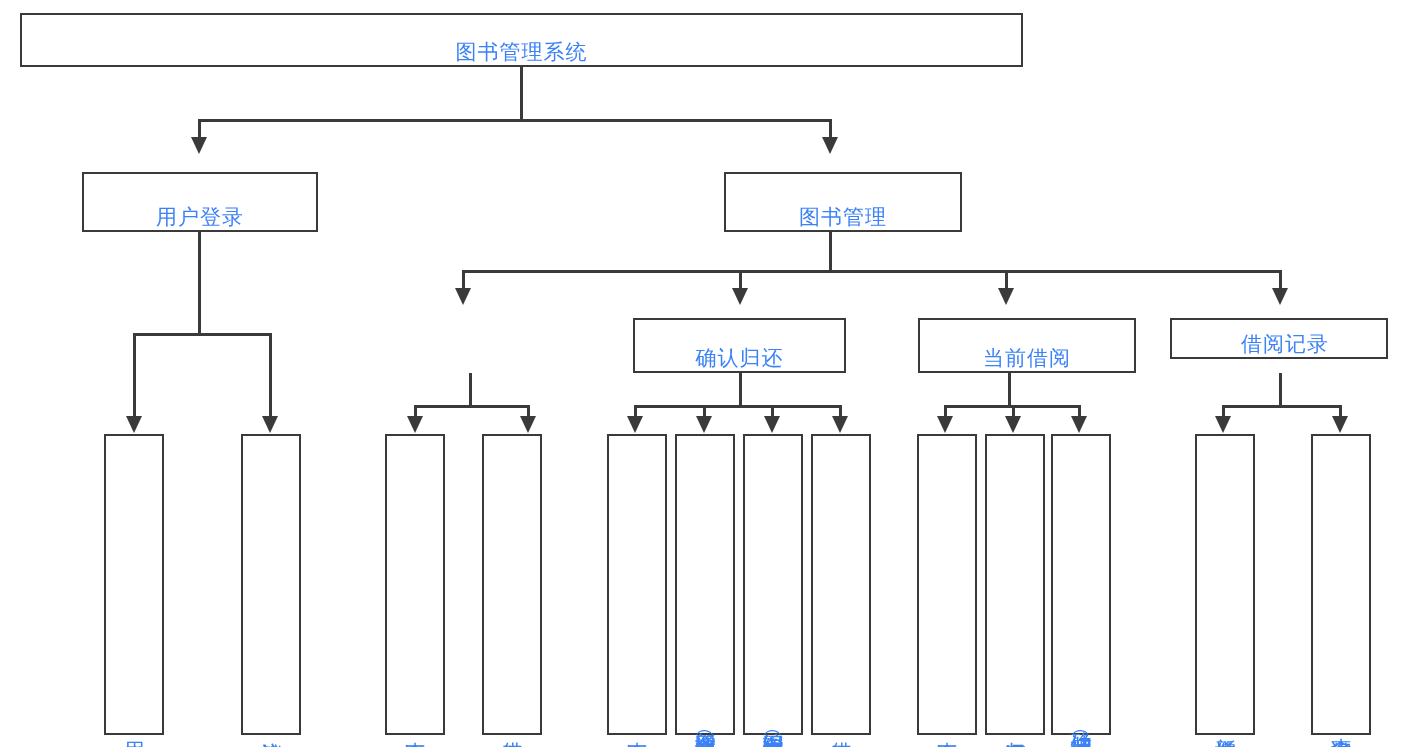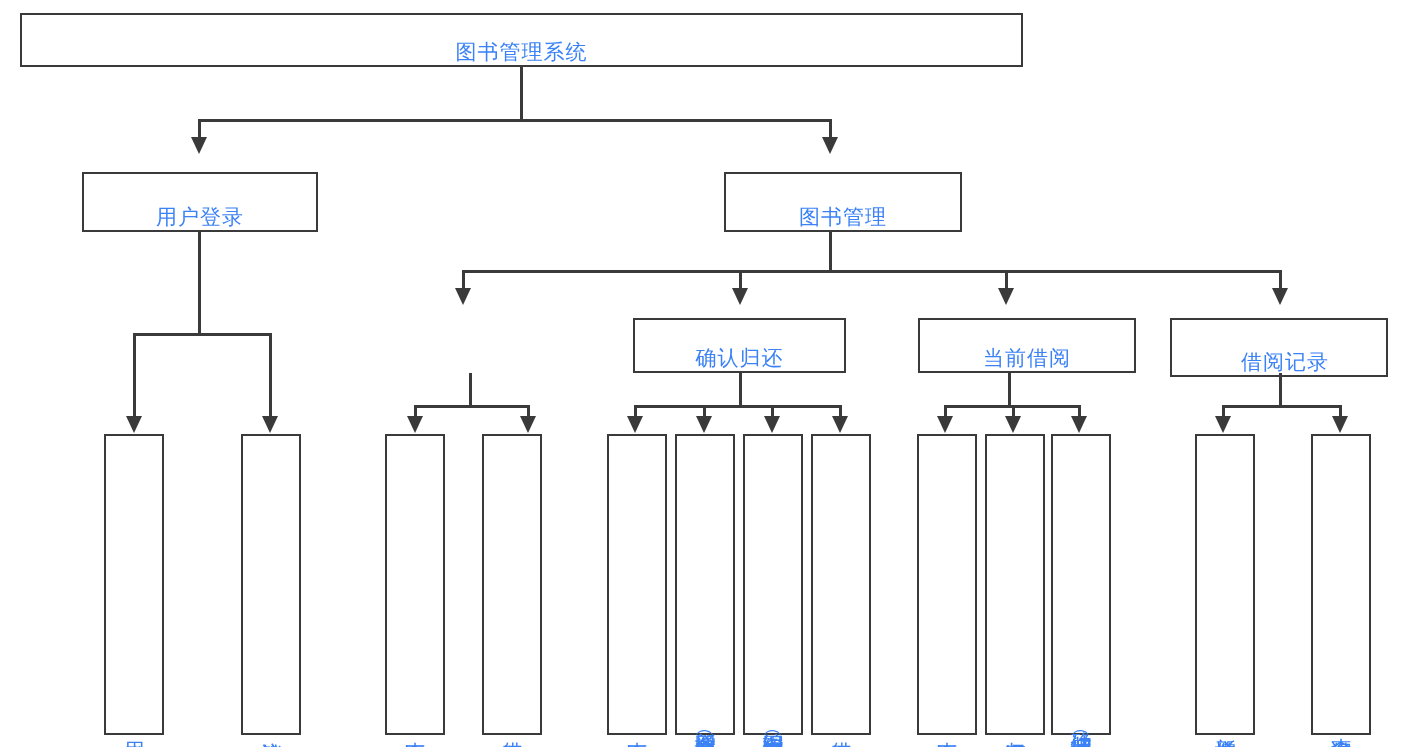--- a/index.html
+++ b/index.html
@@ -115,21 +115,21 @@
   <div class="arrow" style="left:998px;top:288px;"></div>
   <div class="line vline" style="left:1279px;top:270px;height:20px;"></div>
   <div class="arrow" style="left:1272px;top:288px;"></div>
 
   <div class="node h" style="left:633px;top:318px;width:213px;height:55px;">
     <span>确认归还</span>
   </div>
   <div class="node h" style="left:901px;top:318px;width:218px;height:55px;margin-left:17px;">
     <span>当前借阅</span>
   </div>
-  <div class="node h" style="left:1170px;top:318px;width:218px;height:59px;padding-left:12px;">
+  <div class="node h" style="left:1170px;top:318px;width:218px;height:41px;padding-left:12px;">
     <span>借阅记录</span>
   </div>
 
   <div class="line vline" style="left:469px;top:373px;height:34px;"></div>
   <div class="line hline" style="left:414px;top:405px;width:116px;"></div>
   <div class="line vline" style="left:414px;top:405px;height:13px;"></div>
   <div class="arrow" style="left:407px;top:416px;"></div>
   <div class="line vline" style="left:527px;top:405px;height:13px;"></div>
   <div class="arrow" style="left:520px;top:416px;"></div>
 

